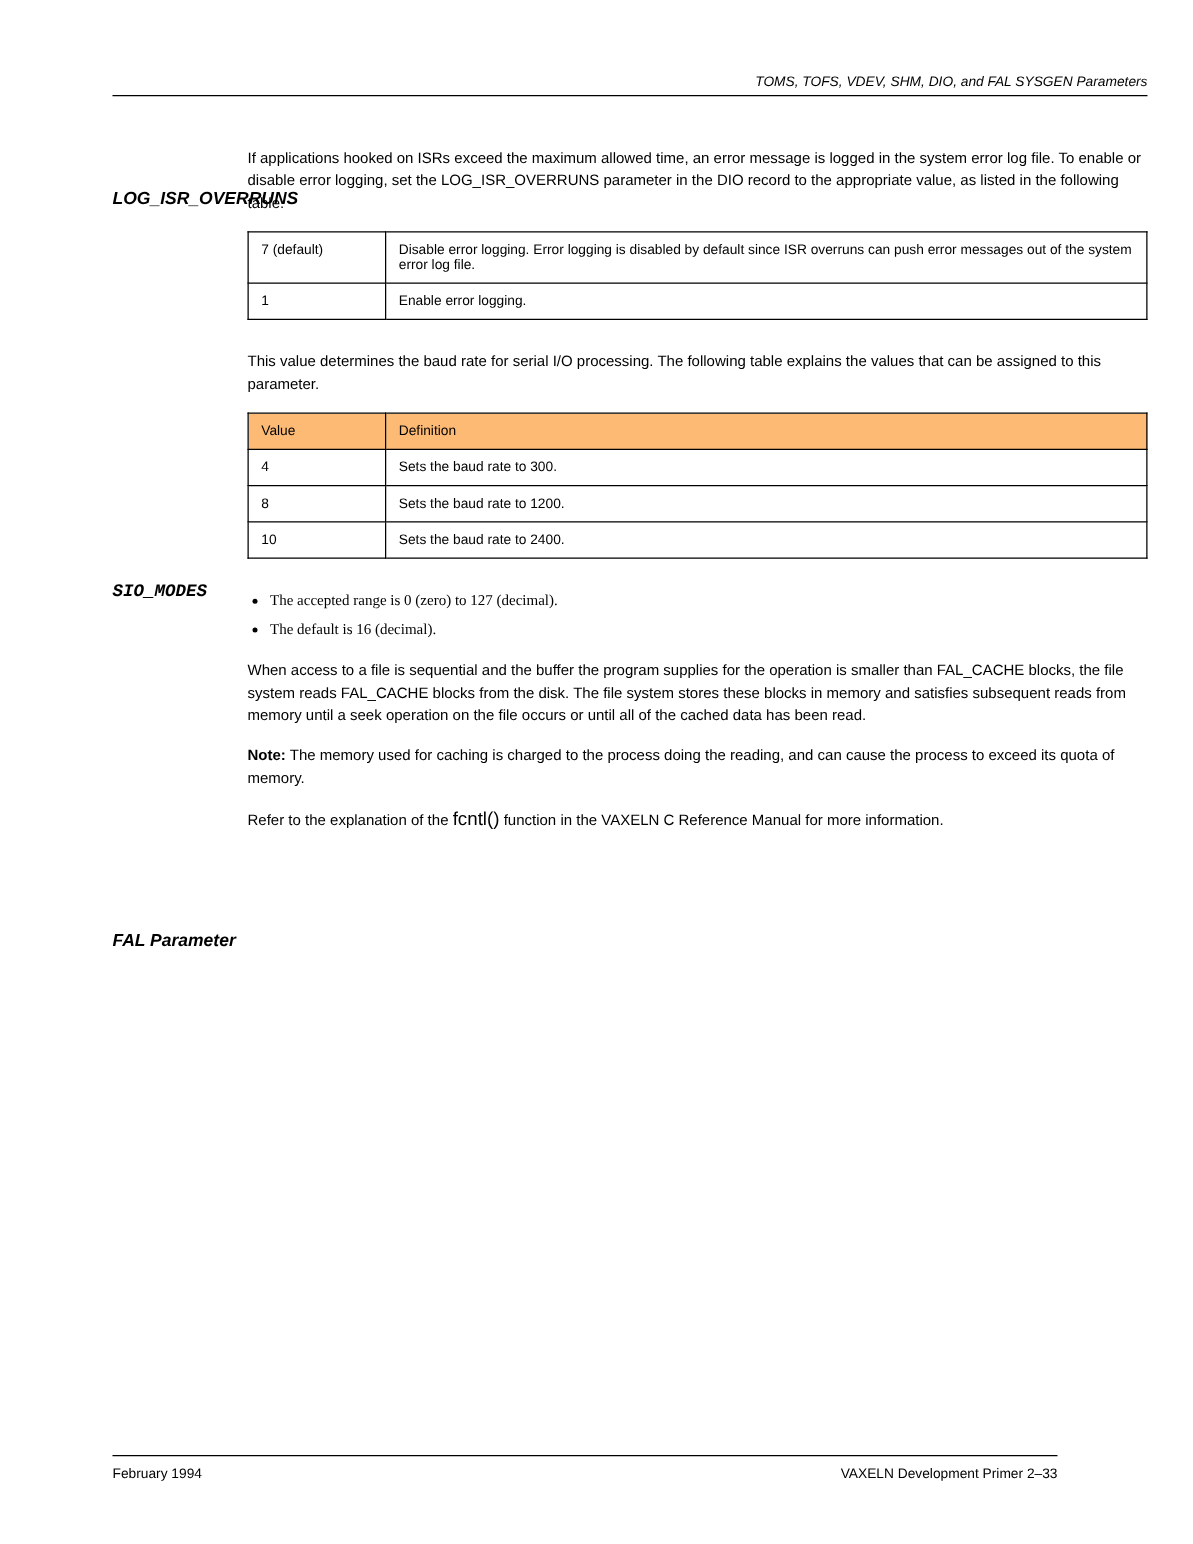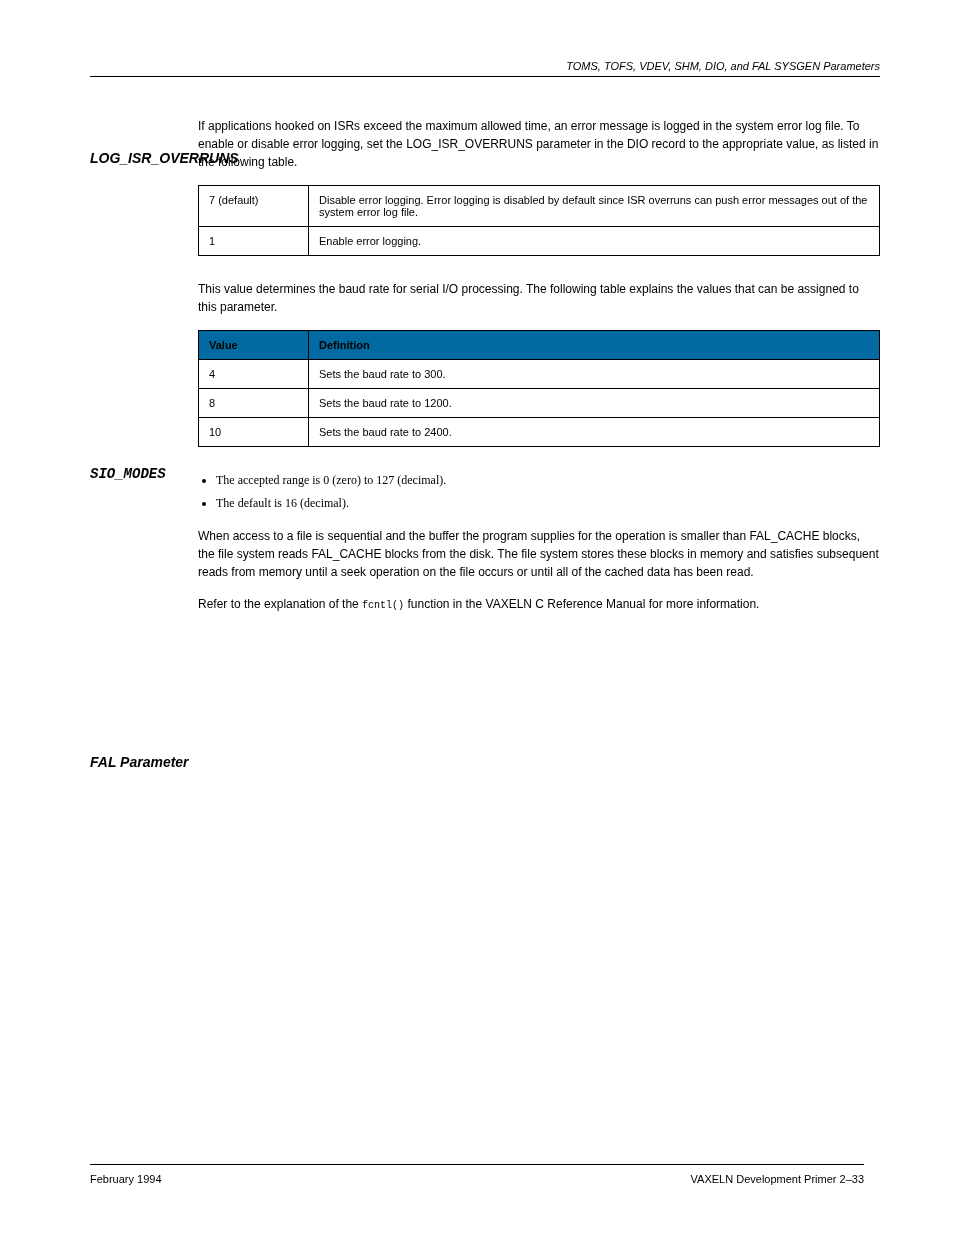--- a/index.html
+++ b/index.html
@@ -5,21 +5,21 @@
   * { box-sizing: border-box; }
   body {
     margin: 0;
     padding: 0;
     font-family: Arial, Helvetica, sans-serif;
     background: #fff;
     color: #000;
     width: 954px;
   }
   .page {
-    padding: 60px 74px 40px 90px;
+    padding: 60px 36px 40px 90px;
     position: relative;
     min-height: 1235px;
   }
   .header-area {
     border-bottom: 1px solid #000;
     padding-bottom: 4px;
     margin-bottom: 40px;
     font-size: 11px;
     text-align: right;
     font-style: italic;
@@ -45,45 +45,45 @@
     margin: 10px 0 24px 0;
     font-size: 11px;
   }
   table.info th, table.info td {
     border: 1px solid #000;
     padding: 8px 10px;
     text-align: left;
     vertical-align: top;
   }
   table.info th {
-    background: #0369a1;
-    font-weight: bold;
+    background: #fdba74;
+    font-weight: normal;
   }
   table.info .col1 { width: 110px; }
   .table2 td { padding: 5px 10px; }
   .bullets {
     font-size: 12px;
     line-height: 1.6;
     margin: 0 0 14px 0;
     padding-left: 18px;
   }
   .bullets li { margin-bottom: 4px; font-family: Liberation Serif, serif; }
   .note-label { font-weight: bold; }
   .footer {
     position: absolute;
     left: 90px;
-    right: 90px;
+    right: 108px;
     bottom: 50px;
     border-top: 1px solid #000;
     padding-top: 8px;
     font-size: 11px;
     display: flex;
     justify-content: space-between;
   }
-  .mono { font-family: Liberation Mono, monospace; font-size: 10px; }
+  .mono { font-family: Liberation Sans, sans-serif; font-size: 15px; }
 </style>
 </head>
 <body>
 
 <div class="page">
 
   <div class="header-area">
     <span>TOMS, TOFS, VDEV, SHM, DIO, and FAL SYSGEN Parameters</span>
   </div>
 
@@ -126,30 +126,34 @@
           <td>Sets the baud rate to 1200.</td>
         </tr>
         <tr>
           <td class="col1">10</td>
           <td>Sets the baud rate to 2400.</td>
         </tr>
       </tbody>
     </table>
   </div>
 
-  <div class="section-heading" style="top:744px;margin-top:10px;">FAL Parameter</div>
+  <div class="section-heading" style="top:744px;">FAL Parameter</div>
   <div class="content">
 
     <ul class="bullets">
       <li>The accepted range is 0 (zero) to 127 (decimal).</li>
       <li>The default is 16 (decimal).</li>
     </ul>
 
     <p class="body-text">When access to a file is sequential and the buffer the program supplies for the operation is smaller than FAL_CACHE blocks, the file system reads FAL_CACHE blocks from the disk. The file system stores these blocks in memory and satisfies subsequent reads from memory until a seek operation on the file occurs or until all of the cached data has been read.</p>
 
+    <p class="body-text">
+      <span class="note-label">Note:</span>
+      <span>The memory used for caching is charged to the process doing the reading, and can cause the process to exceed its quota of memory.</span>
+    </p>
 
     <p class="body-text">
       <span>Refer to the explanation of the </span><span class="mono">fcntl()</span><span> function in the VAXELN C Reference Manual for more information.</span>
     </p>
   </div>
 
   <div class="footer">
     <span>February 1994</span>
     <span>VAXELN Development Primer   2–33</span>
   </div>

